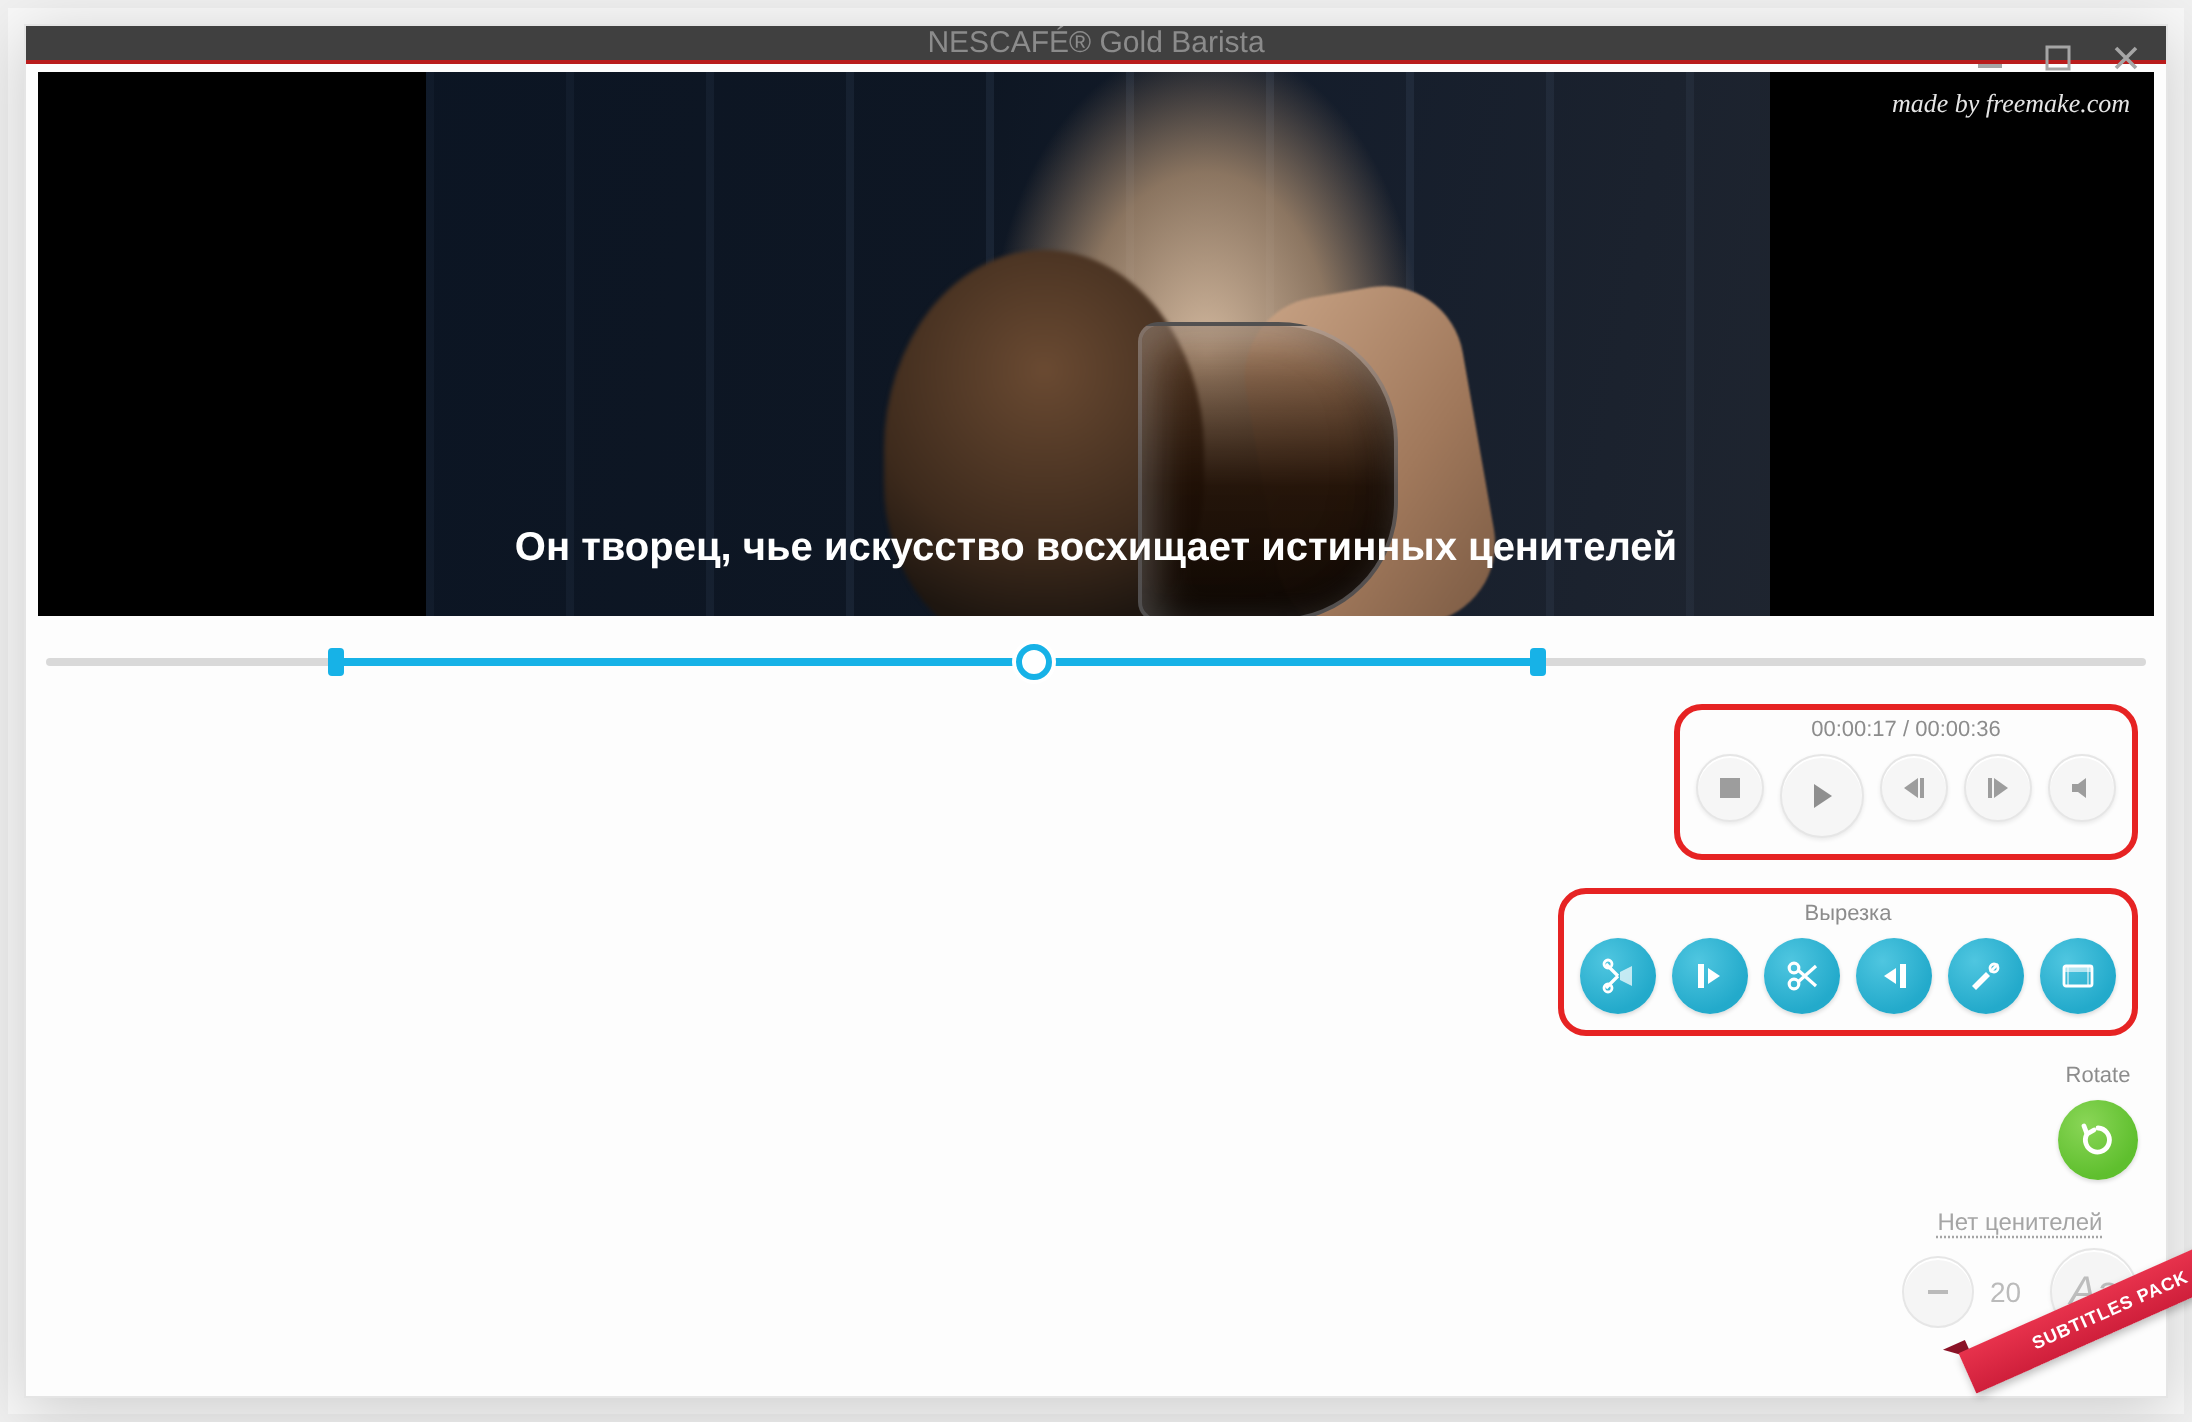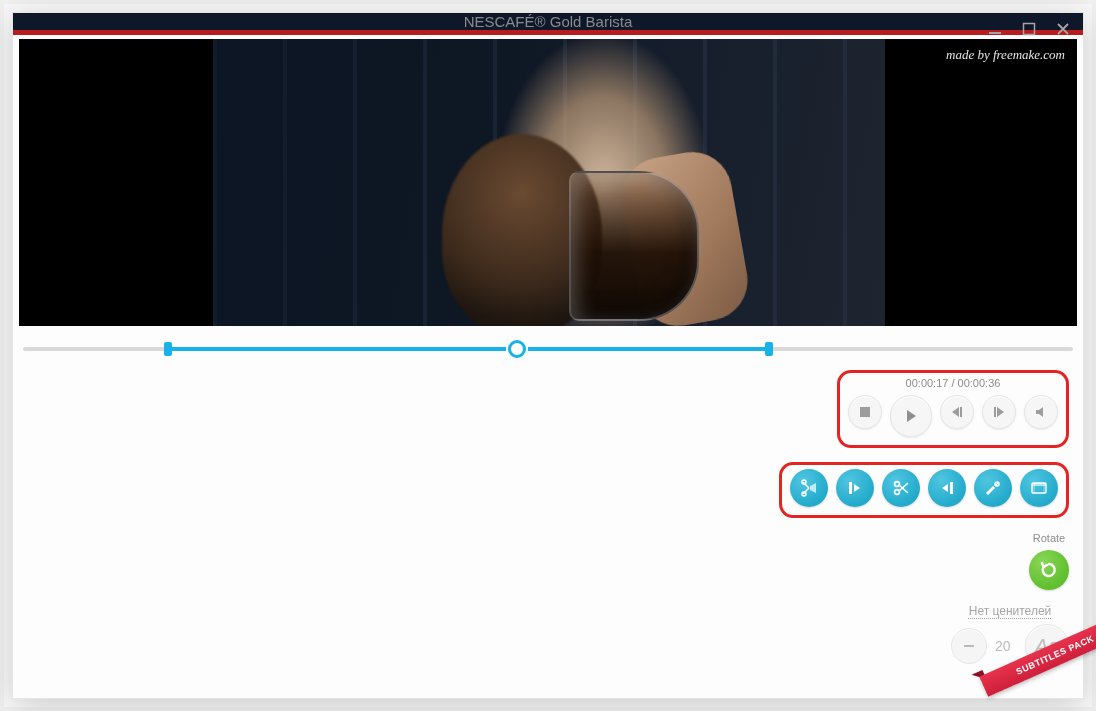--- a/index.html
+++ b/index.html
@@ -9,21 +9,21 @@
     margin:auto;
     background:#fdfdfd;
     border:1px solid #e5e5e5;
     box-shadow:0 6px 30px rgba(0,0,0,.18), 0 0 0 8px rgba(255,255,255,.5) ;
     display:flex; flex-direction:column;
     position:relative;
   }
   
   .titlebar {
     height:38px; display:flex; align-items:center; justify-content:center;
-    background:#0f172a; border-bottom:5px solid #b91c1c; position:relative;text-align:right;
+    background:#404040; border-bottom:2px solid #b91c1c; position:relative;text-align:right;
   }
   .titlebar .title { font-size:15px; color:#8b8b8b; font-weight:400; }
   .winbtns { position:absolute; right:6px; top:4px; display:flex; gap:6px; }
   .winbtn { width:28px; height:24px; display:flex; align-items:center; justify-content:center; color:#a5a5a5; font-size:14px; cursor:pointer;}
   .winbtn svg{display:block;}
 
   
   .video-wrap { margin:4px 6px 0 6px; background:#000; height:584px; position:relative; overflow:hidden;}
   .watermark { position:absolute; top:8px; right:12px; color:#e5e5e5; font-size:13px; font-family:Georgia,serif; font-style:italic;}
   .subtitle { position:absolute; left:0; right:0; bottom:22px; text-align:center; color:#fff; font-size:20px; font-weight:700;}
@@ -154,20 +154,21 @@
     </div>
   </div>
 
   <div class="video-wrap">
     <div class="scene">
        <div class="beard"></div>
         <div class="hand"></div>
         <div class="glass"></div>
     </div>
     <div class="watermark">made by freemake.com</div>
+    <div class="subtitle">Он творец, чье искусство восхищает истинных ценителей</div>
   </div>
 
   <div class="timeline-area">
     <div class="timeline">
       <div class="rail"></div>
       <div class="sel" id="sel" style="left: 13.8%; width: 57.2%;"></div>
       <div class="handle" id="h1" style="left: calc(13.8% - 4px);"></div>
       <div class="handle" id="h2" style="left: calc(71% - 4px);"></div>
       <div class="knob" id="kn" style="left: 47%;"></div>
     </div>
@@ -202,20 +203,21 @@
         </div>
         <div class="circle-btn">
           <svg width="14" height="14" viewBox="0 0 14 14">
               <path d="M2 5 H5 L9 2 V12 L5 9 H2 Z" fill="currentColor"></path>
             </svg>
         </div>
       </div>
     </div>
 
     <div class="highlight-box group">
+      <span class="group-label">Вырезка</span>
       <div class="btn-row">
         <div class="teal-btn">
           <svg width="18" height="18" viewBox="0 0 18 18">
               <path d="M3 3 L9 9 M9 9 L3 15" stroke="#fff" stroke-width="1.6" fill="none"></path>
               <circle cx="4" cy="3" r="2" fill="none" stroke="#fff" stroke-width="1.4"></circle>
               <circle cx="4" cy="15" r="2" fill="none" stroke="#fff" stroke-width="1.4"></circle>
               <path d="M10 7 L16 4 L16 14 L10 11" fill="#fff" opacity=".7"></path>
             </svg>
         </div>
         <div class="teal-btn">

